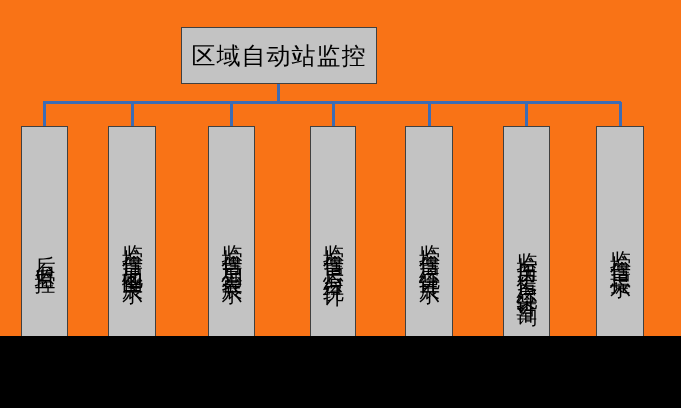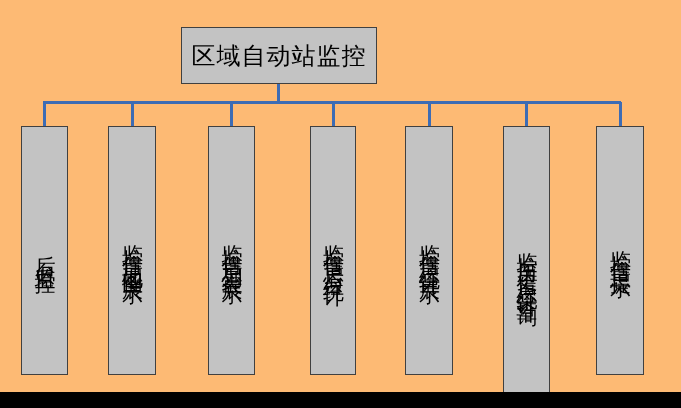--- a/index.html
+++ b/index.html
@@ -3,22 +3,22 @@
 <meta charset="utf-8">
 <style>
   html, body {
     margin: 0;
     padding: 0;
     background: #000000;
   }
   #stage {
     position: relative;
     width: 681px;
-    height: 392px;
-    background: #fdba74;
+    height: 336px;
+    background: #f97316;
     overflow: hidden;
     font-family: "Liberation Serif", "DejaVu Serif", serif;
   }
   .node {
     position: absolute;
     background: #c3c3c3;
     border: 1px solid #404040;
     box-sizing: border-box;
     color: #000000;
     display: flex;

